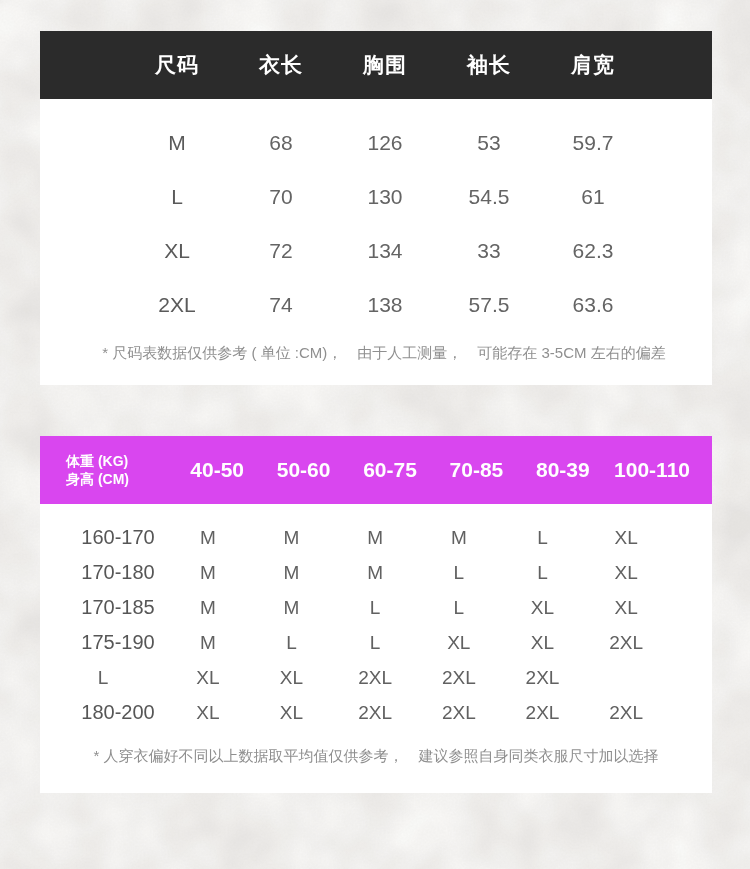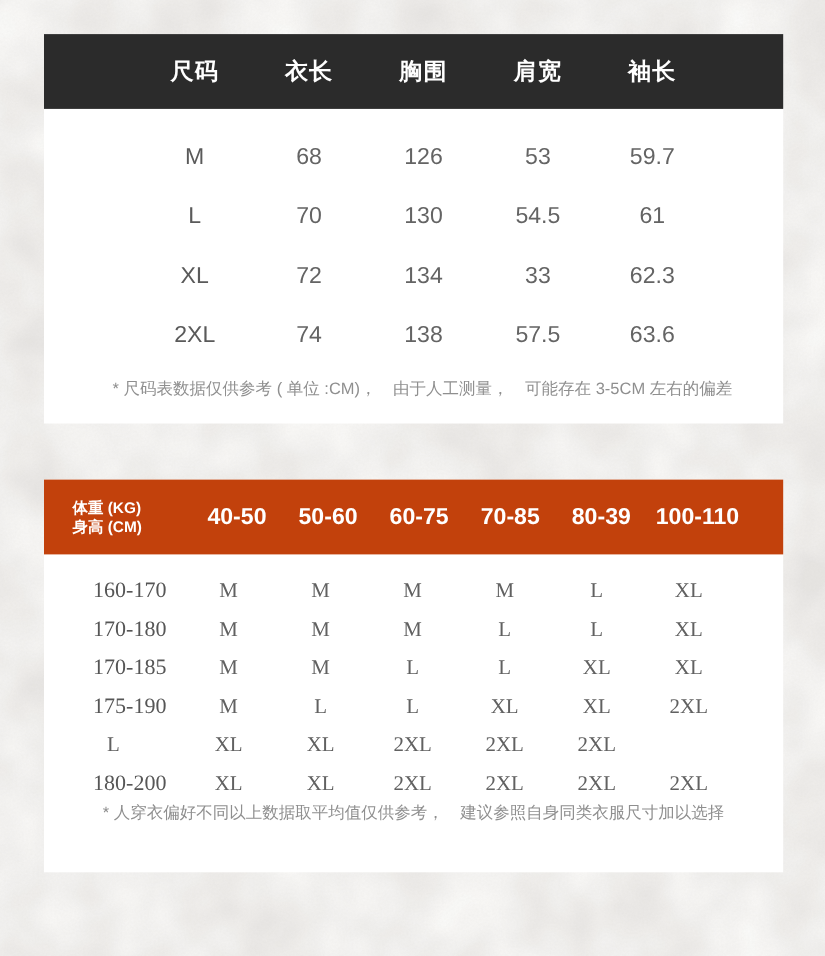--- a/index.html
+++ b/index.html
@@ -36,42 +36,42 @@
   }
   .trow1 .td {
     text-align: center; font-size: 21px; color: #646464;
   }
   .trow1 .td-size { color: #5a5a5a; }
 
   .note {
     text-align: center; font-size: 15px; color: #8f8f8f;
   }
   .card-size .note { margin-top: 12px; padding-left: 16px; }
-  .card-fit  .note { }
+  .card-fit  .note { margin-top: 17px; }
 
   
   .thead2 {
-    height: 68px; background: #c2410c;
+    height: 68px; background: #d946ef;
     display: grid; grid-template-columns: 126px repeat(6, 1fr);
-    align-items: center; padding-right: 40px; gap: 16px;
+    align-items: center; padding-right: 22px; gap: 16px;
   }
   .thead2 .corner {
     padding-left: 26px; color: #ffffff;
     font-size: 14px; font-weight: bold; line-height: 18px;
     white-space: nowrap;
   }
   .thead2 .th {
     color: #ffffff; font-weight: bold; font-size: 21px;
     text-align: center; white-space: nowrap;
   }
   .tbody2 { padding-top: 16px; }
   .trow2 {
     height: 35px;
     display: grid; grid-template-columns: 126px repeat(6, 1fr);
-    align-items: center; padding-right: 44px; font-family: Liberation Serif, serif;
+    align-items: center; padding-right: 44px;
   }
   .trow2 .rowlabel {
     text-align: center; padding-left: 30px;
     font-size: 20px; color: #565656;
   }
   .trow2 .td {
     text-align: center; font-size: 19px; color: #616161;
   }
 </style>
 </head>
@@ -91,22 +91,22 @@
   <rect width="750" height="869" fill="#e7e5e2"></rect>
   <rect width="750" height="869" filter="url(#clouds)" opacity="0.9"></rect>
   <rect width="750" height="869" filter="url(#grain)" opacity="0.10"></rect>
 </svg>
 
 <section class="card card-size">
   <div class="thead1">
     <div class="th">尺码</div>
     <div class="th">衣长</div>
     <div class="th">胸围</div>
+    <div class="th">袖长</div>
     <div class="th">肩宽</div>
-    <div class="th">袖长</div>
   </div>
 
   <div class="tbody1">
     <div class="trow1">
       <div class="td td-size">M</div>
       <div class="td">68</div>
       <div class="td">126</div>
       <div class="td">53</div>
       <div class="td">59.7</div>
     </div>

